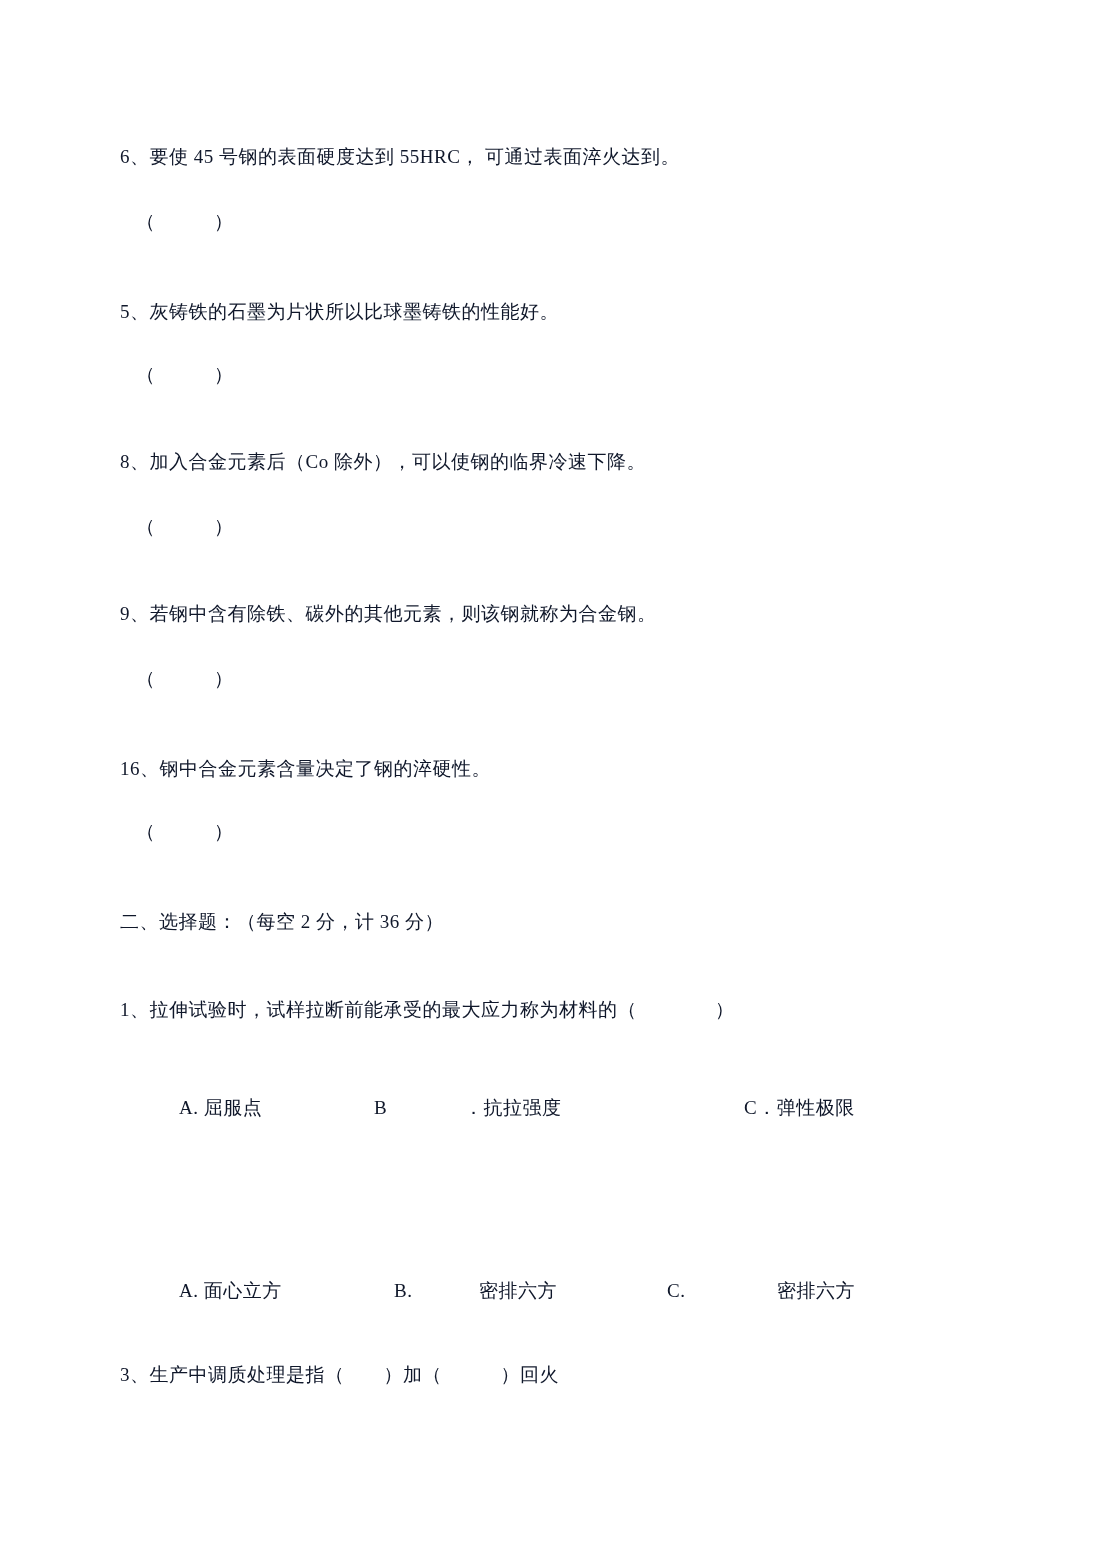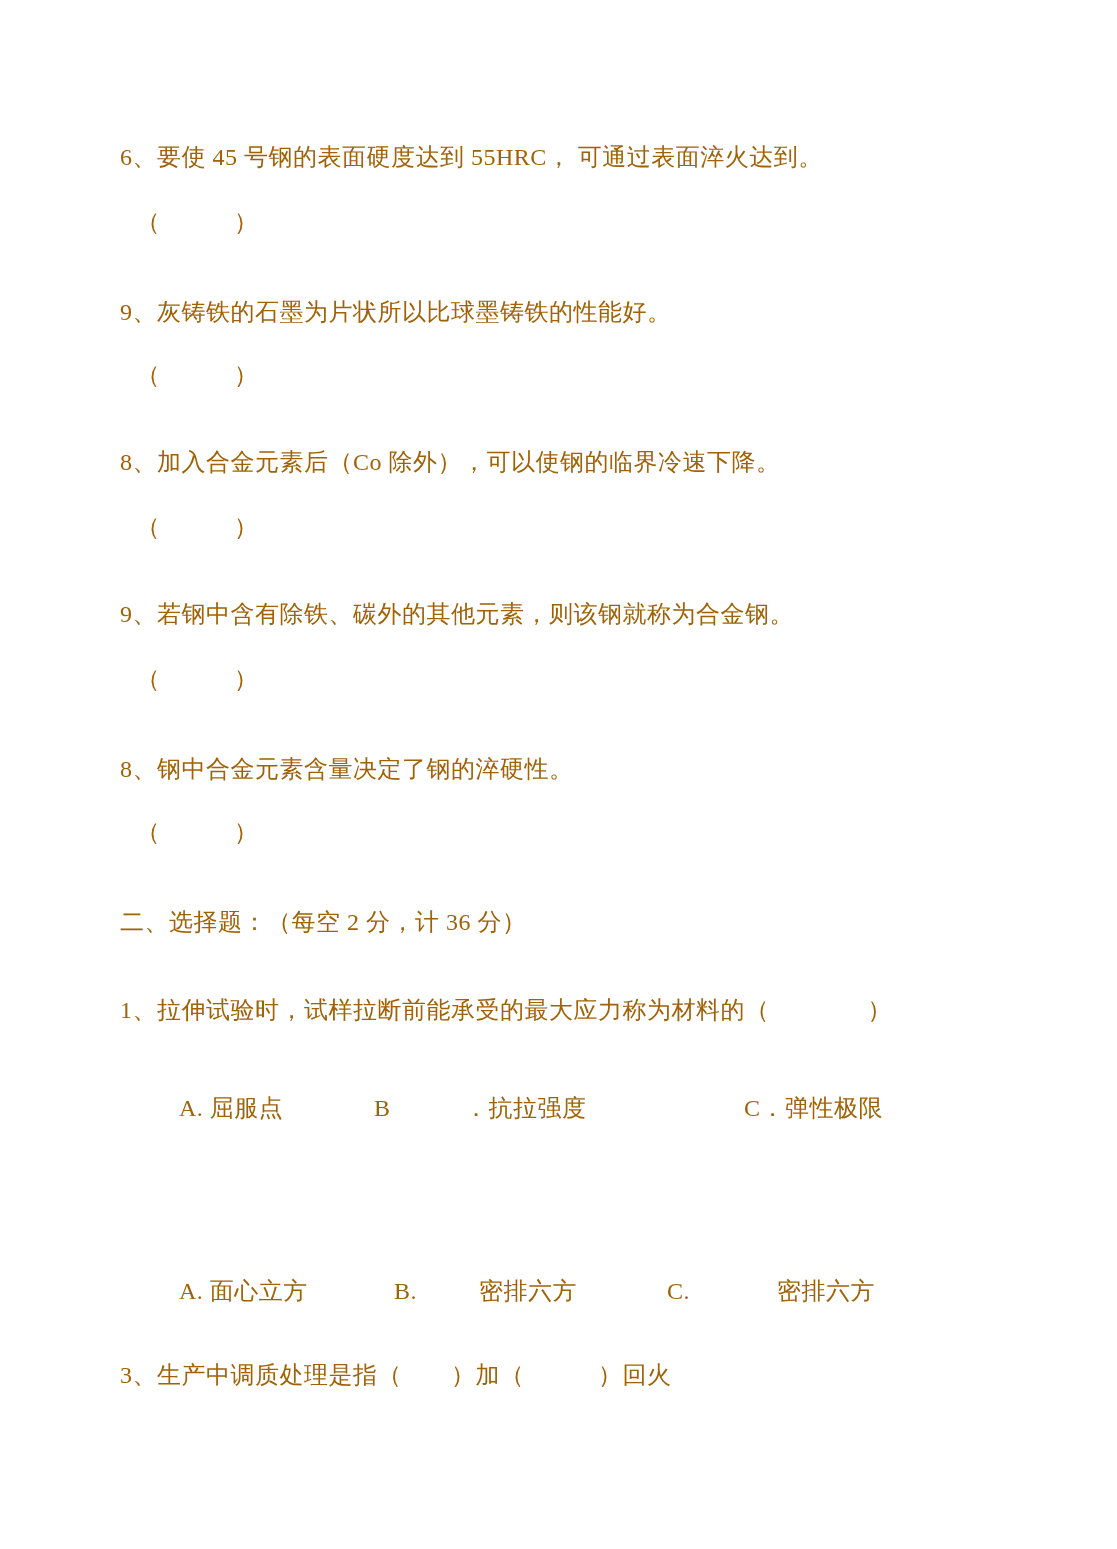--- a/index.html
+++ b/index.html
@@ -6,22 +6,22 @@
     margin: 0;
     padding: 0;
     background: #ffffff;
   }
   .page {
     position: relative;
     width: 1117px;
     height: 1549px;
     background: #ffffff;
     font-family: "Liberation Serif", "DejaVu Serif", serif;
-    font-size: 24px;
-    color: #a16207;
+    font-size: 19px;
+    color: #0f172a;
     overflow: hidden;
   }
   .line {
     position: absolute;
     left: 120px;
     margin: 0;
     line-height: 34px;
     white-space: pre;
     letter-spacing: 0.5px;
   }
@@ -44,30 +44,30 @@
   }
 </style>
 </head>
 <body>
 
 <div class="page">
 
   <p class="line" style="top:140px">6、要使 45 号钢的表面硬度达到 55HRC， 可通过表面淬火达到。</p>
   <p class="line paren-line" style="top:205px">（　　　）</p>
 
-  <p class="line" style="top:295px">9、灰铸铁的石墨为片状所以比球墨铸铁的性能好。</p>
+  <p class="line" style="top:295px">5、灰铸铁的石墨为片状所以比球墨铸铁的性能好。</p>
   <p class="line paren-line" style="top:358px">（　　　）</p>
 
   <p class="line" style="top:445px">8、加入合金元素后（Co 除外），可以使钢的临界冷速下降。</p>
   <p class="line paren-line" style="top:510px">（　　　）</p>
 
   <p class="line" style="top:597px">9、若钢中含有除铁、碳外的其他元素，则该钢就称为合金钢。</p>
   <p class="line paren-line" style="top:662px">（　　　）</p>
 
-  <p class="line" style="top:752px">8、钢中合金元素含量决定了钢的淬硬性。</p>
+  <p class="line" style="top:752px">16、钢中合金元素含量决定了钢的淬硬性。</p>
   <p class="line paren-line" style="top:815px">（　　　）</p>
 
   <p class="line" style="top:905px">二、选择题：（每空 2 分，计 36 分）</p>
 
   <p class="line" style="top:993px">1、拉伸试验时，试样拉断前能承受的最大应力称为材料的（　　　　）</p>
   <div class="options-row" style="top:1087px">
     <span style="left:175px">A. 屈服点</span>
     <span style="left:370px">B</span>
     <span style="left:460px">．抗拉强度</span>
     <span style="left:740px">C．弹性极限</span>

